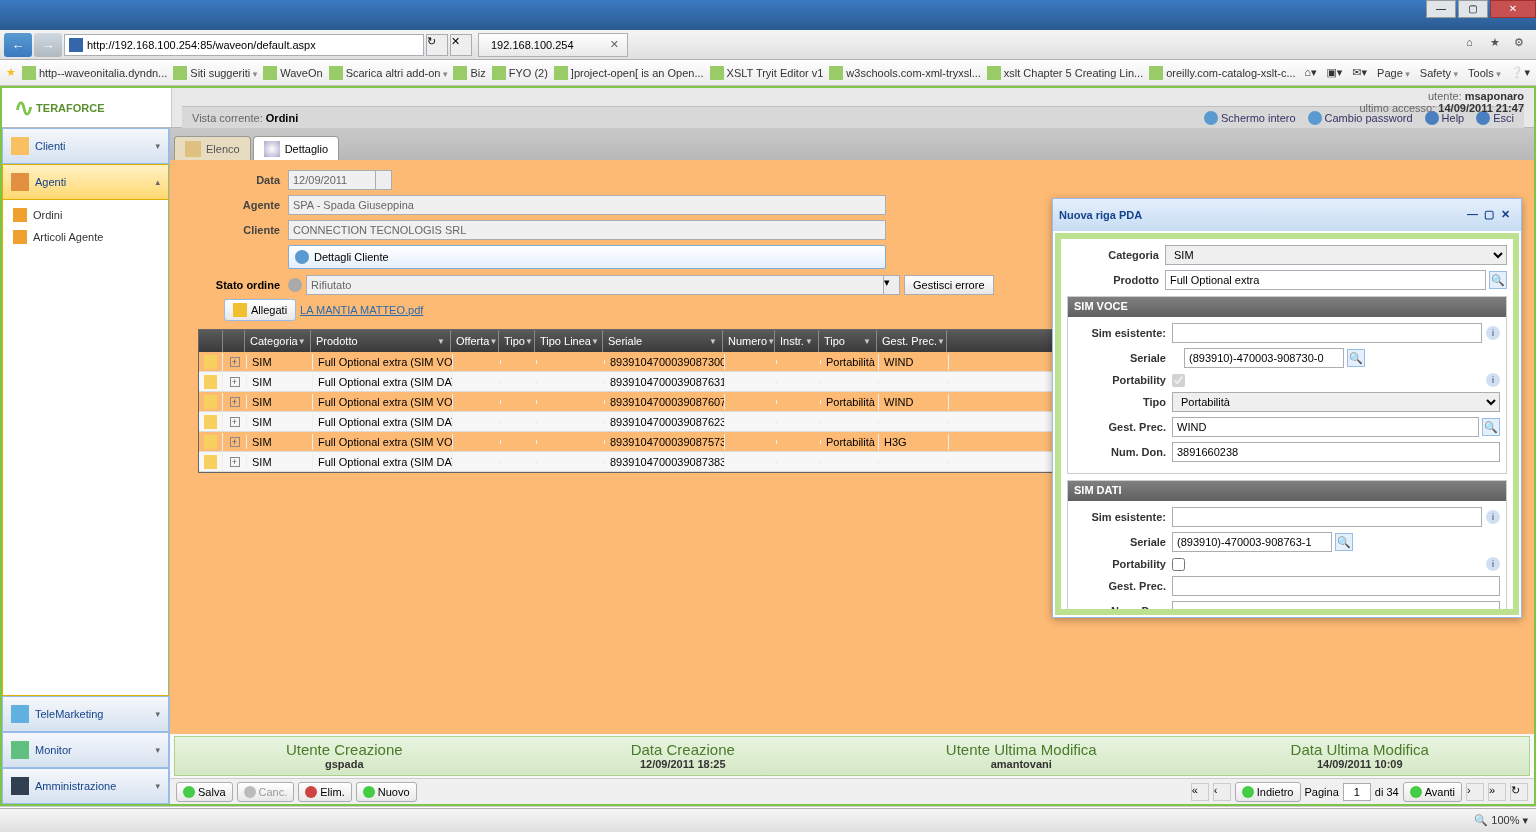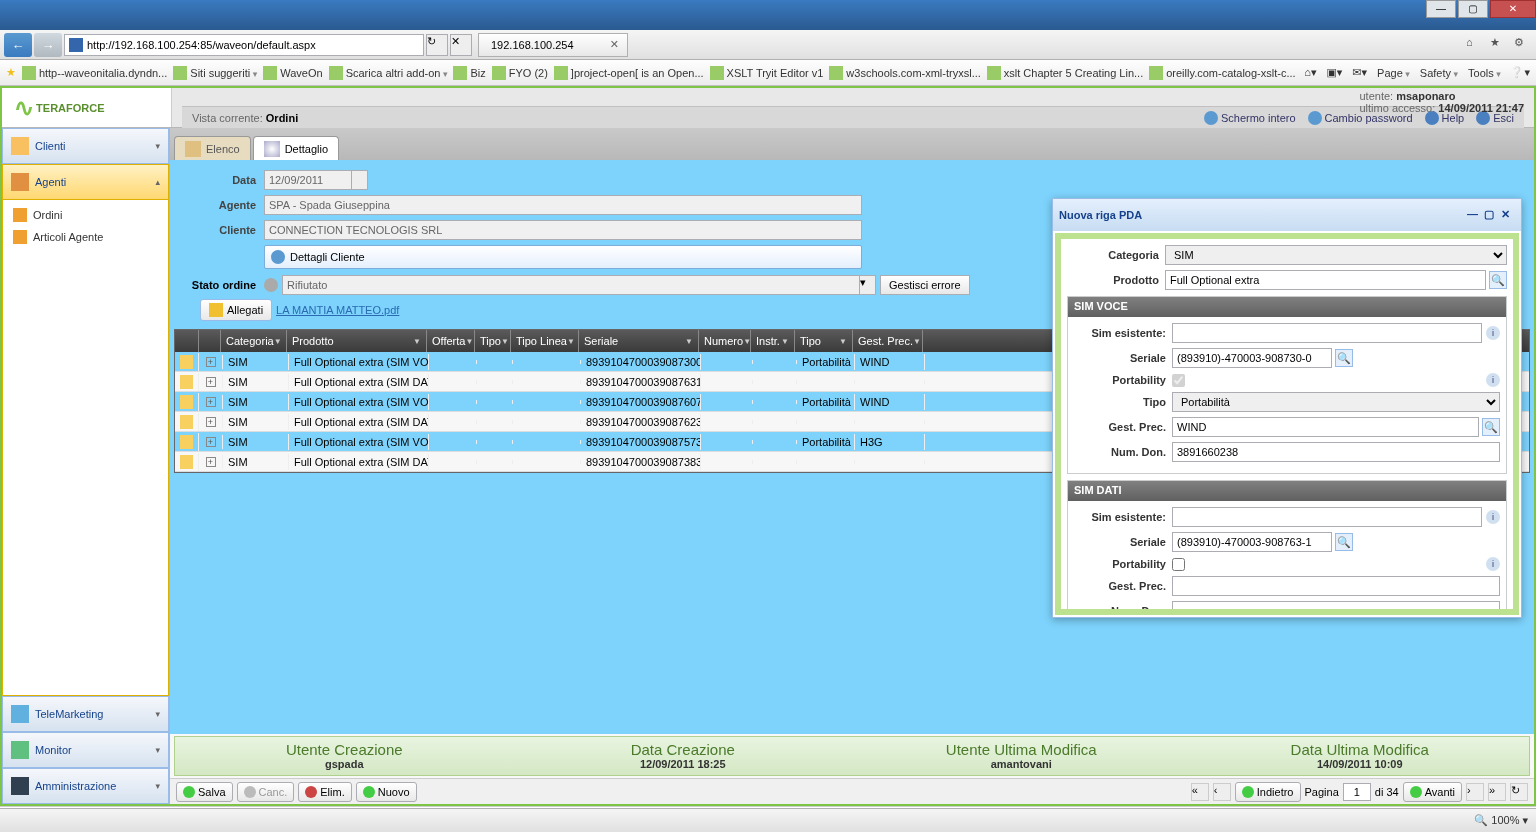--- a/index.html
+++ b/index.html
@@ -25,21 +25,21 @@
 .fav .ico{width:14px;height:14px;background:#9c6;margin-right:3px}
 .favr{margin-left:auto;display:flex;align-items:center;gap:10px;color:#333}
 .dd::after{content:" ▾";font-size:9px;color:#888}
 
 .app{border:2px solid #7ec446;background:#fff;height:720px;display:flex;flex-direction:column}
 .appheader{height:40px;display:flex;align-items:center;border-bottom:1px solid #b7b7b7}
 .logo{width:170px;height:100%;display:flex;align-items:center;padding-left:12px;font-size:16px;font-weight:bold;color:#5a8f2e;border-right:1px solid #ccc}
 .logo .swoosh{color:#7ec446;font-size:24px;margin-right:2px}
 .viewbar{flex:1;height:100%;display:flex;align-items:center;padding:0 10px;background:#e8e8e8;position:relative}
 .viewlabel{color:#666}
-.userinfo{position:absolute;right:10px;top:2px;font-size:10px;color:#666}
+.userinfo{position:absolute;right:10px;top:2px;text-align:right;font-size:10px;color:#666}
 .userinfo b{color:#333}
 .tool{display:flex;align-items:center;color:#336;cursor:pointer}
 .tool .ti{width:14px;height:14px;border-radius:50%;background:#5a9ad0;margin-right:3px}
 .tool.help .ti{background:#4a80c0}
 .tool.exit .ti{background:#4a80c0}
 
 .mainrow{flex:1;display:flex;overflow:hidden}
 .sidebar{width:168px;border-right:1px solid #99bbe8;display:flex;flex-direction:column;background:#f4f4f4}
 .accitem{height:36px;display:flex;align-items:center;padding:0 8px;background:linear-gradient(#f5f7fb,#d6e2f0);border:1px solid #99bbe8;cursor:pointer;color:#15428b}
 .accitem.active{background:linear-gradient(#fff1c4,#ffd870);border-color:#e0b000}
@@ -53,21 +53,21 @@
 .accbody{flex:1;background:#fff;border:1px solid #e0b000;border-top:none;padding:4px}
 .navlink{display:flex;align-items:center;padding:4px 6px;color:#333;cursor:pointer}
 .navlink .ni{width:14px;height:14px;background:#f0a030;margin-right:6px}
 .content{flex:1;display:flex;flex-direction:column;background:#f8f8f8}
 .tabs{height:32px;background:linear-gradient(#c9c9c9,#b8b8b8);display:flex;align-items:flex-end;padding:0 4px}
 .tabbtn{height:24px;display:flex;align-items:center;padding:0 10px;background:#e8dcc0;border:1px solid #999;border-bottom:none;border-radius:4px 4px 0 0;margin-right:2px;cursor:pointer;color:#555}
 .tabbtn.active{background:#fff;color:#000}
 .tabbtn .tbi{width:16px;height:16px;margin-right:5px}
 .tbi.list{background:#e0c080}
 .tbi.detail{background:radial-gradient(#fff,#aac)}
-.detailbody{flex:1;background:#7dd3fc;padding:10px 4px;overflow:hidden;position:relative}
+.detailbody{flex:1;background:#fdba74;padding:10px 28px;overflow:hidden;position:relative}
 .formrow{display:flex;align-items:center;margin-bottom:5px}
 .formrow label{width:82px;text-align:right;margin-right:8px;font-weight:bold;color:#444}
 .forminput{border:1px solid #abadb3;height:20px;padding:1px 4px;background:#f0f0f0;color:#666}
 .forminput.wide{width:598px}
 .detailclient{margin-left:90px;width:598px;height:24px;border:1px solid #7eadd9;background:linear-gradient(#fff,#e4effc);display:flex;align-items:center;padding:0 6px;cursor:pointer;border-radius:2px}
 .detailclient .dc{width:14px;height:14px;border-radius:50%;background:#5a9ad0;margin-right:5px}
 .statorow{display:flex;align-items:center;margin-top:6px}
 .statorow label{width:82px;text-align:right;margin-right:8px;font-weight:bold}
 .statorow .dc{width:14px;height:14px;border-radius:50%;background:#aaa;margin-right:4px}
 .statoselect{flex:0 0 578px;height:20px;border:1px solid #abadb3;background:#f0f0f0;color:#666;padding:1px 4px}
@@ -511,21 +511,21 @@
             <div class="section">
               <div class="secthead">SIM VOCE</div>
               <div class="sectbody">
                 <div class="poprow">
                     <label>Sim esistente:</label>
                     <input class="popinput" style="">
                     <div class="info">i</div>
                   </div>
                 <div class="poprow">
                     <label>Seriale</label>
-                    <input class="popinput" style="flex: 0 0 160px;" value="(893910)-470003-908730-0">
+                    <input class="popinput" style="flex: 0 0 160px; margin-left: 12px;" value="(893910)-470003-908730-0">
                     <div class="lookup">🔍</div>
                   </div>
                 <div class="poprow">
                     <label>Portability</label>
                     <input type="checkbox" checked="" disabled="" style="">
                     <div style="flex:1"></div>
                     <div class="info">i</div>
                   </div>
                 <div class="poprow">
                     <label>Tipo</label>

